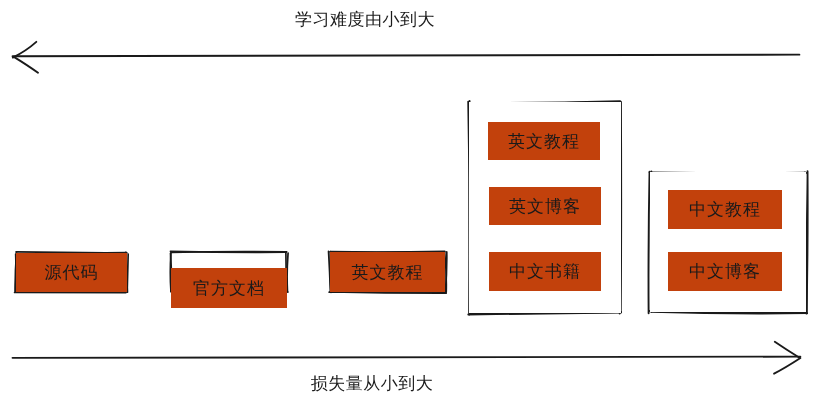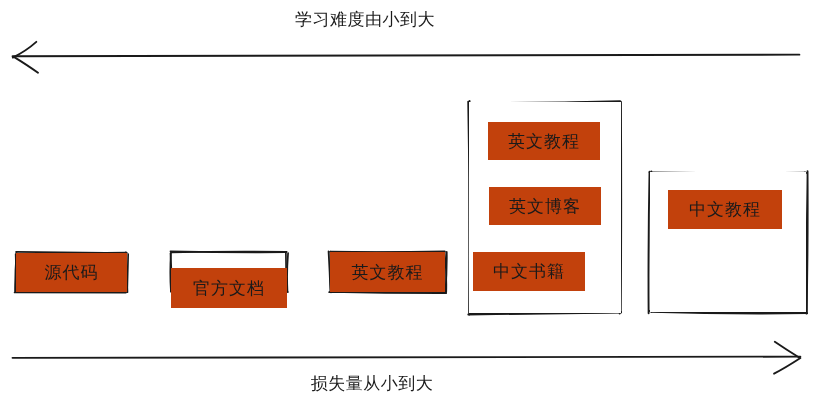--- a/index.html
+++ b/index.html
@@ -176,19 +176,22 @@
     </div>
     <div class="node-box" style="left: 330px; top: 252px; width: 115px; height: 40px;">
       <span class="node-label">英文教程</span>
     </div>
     <div class="node-box" style="left: 488px; top: 122px; width: 112px; height: 38px;">
       <span class="node-label">英文教程</span>
     </div>
     <div class="node-box" style="left: 489px; top: 187px; width: 112px; height: 38px;">
       <span class="node-label">英文博客</span>
     </div>
-    <div class="node-box" style="left: 473px; top: 252px; width: 112px; height: 39px; text-align: center;">
+    <div class="node-box" style="left: 489px; top: 252px; width: 112px; height: 39px; text-align: center;">
       <span class="node-label">中文书籍</span>
     </div>
     <div class="node-box" style="left: 668px; top: 190px; width: 114px; height: 39px;">
       <span class="node-label">中文教程</span>
     </div>
+    <div class="node-box" style="left: 668px; top: 252px; width: 114px; height: 39px;">
+      <span class="node-label">中文博客</span>
+    </div>
   </div>
 
 </body></html>

